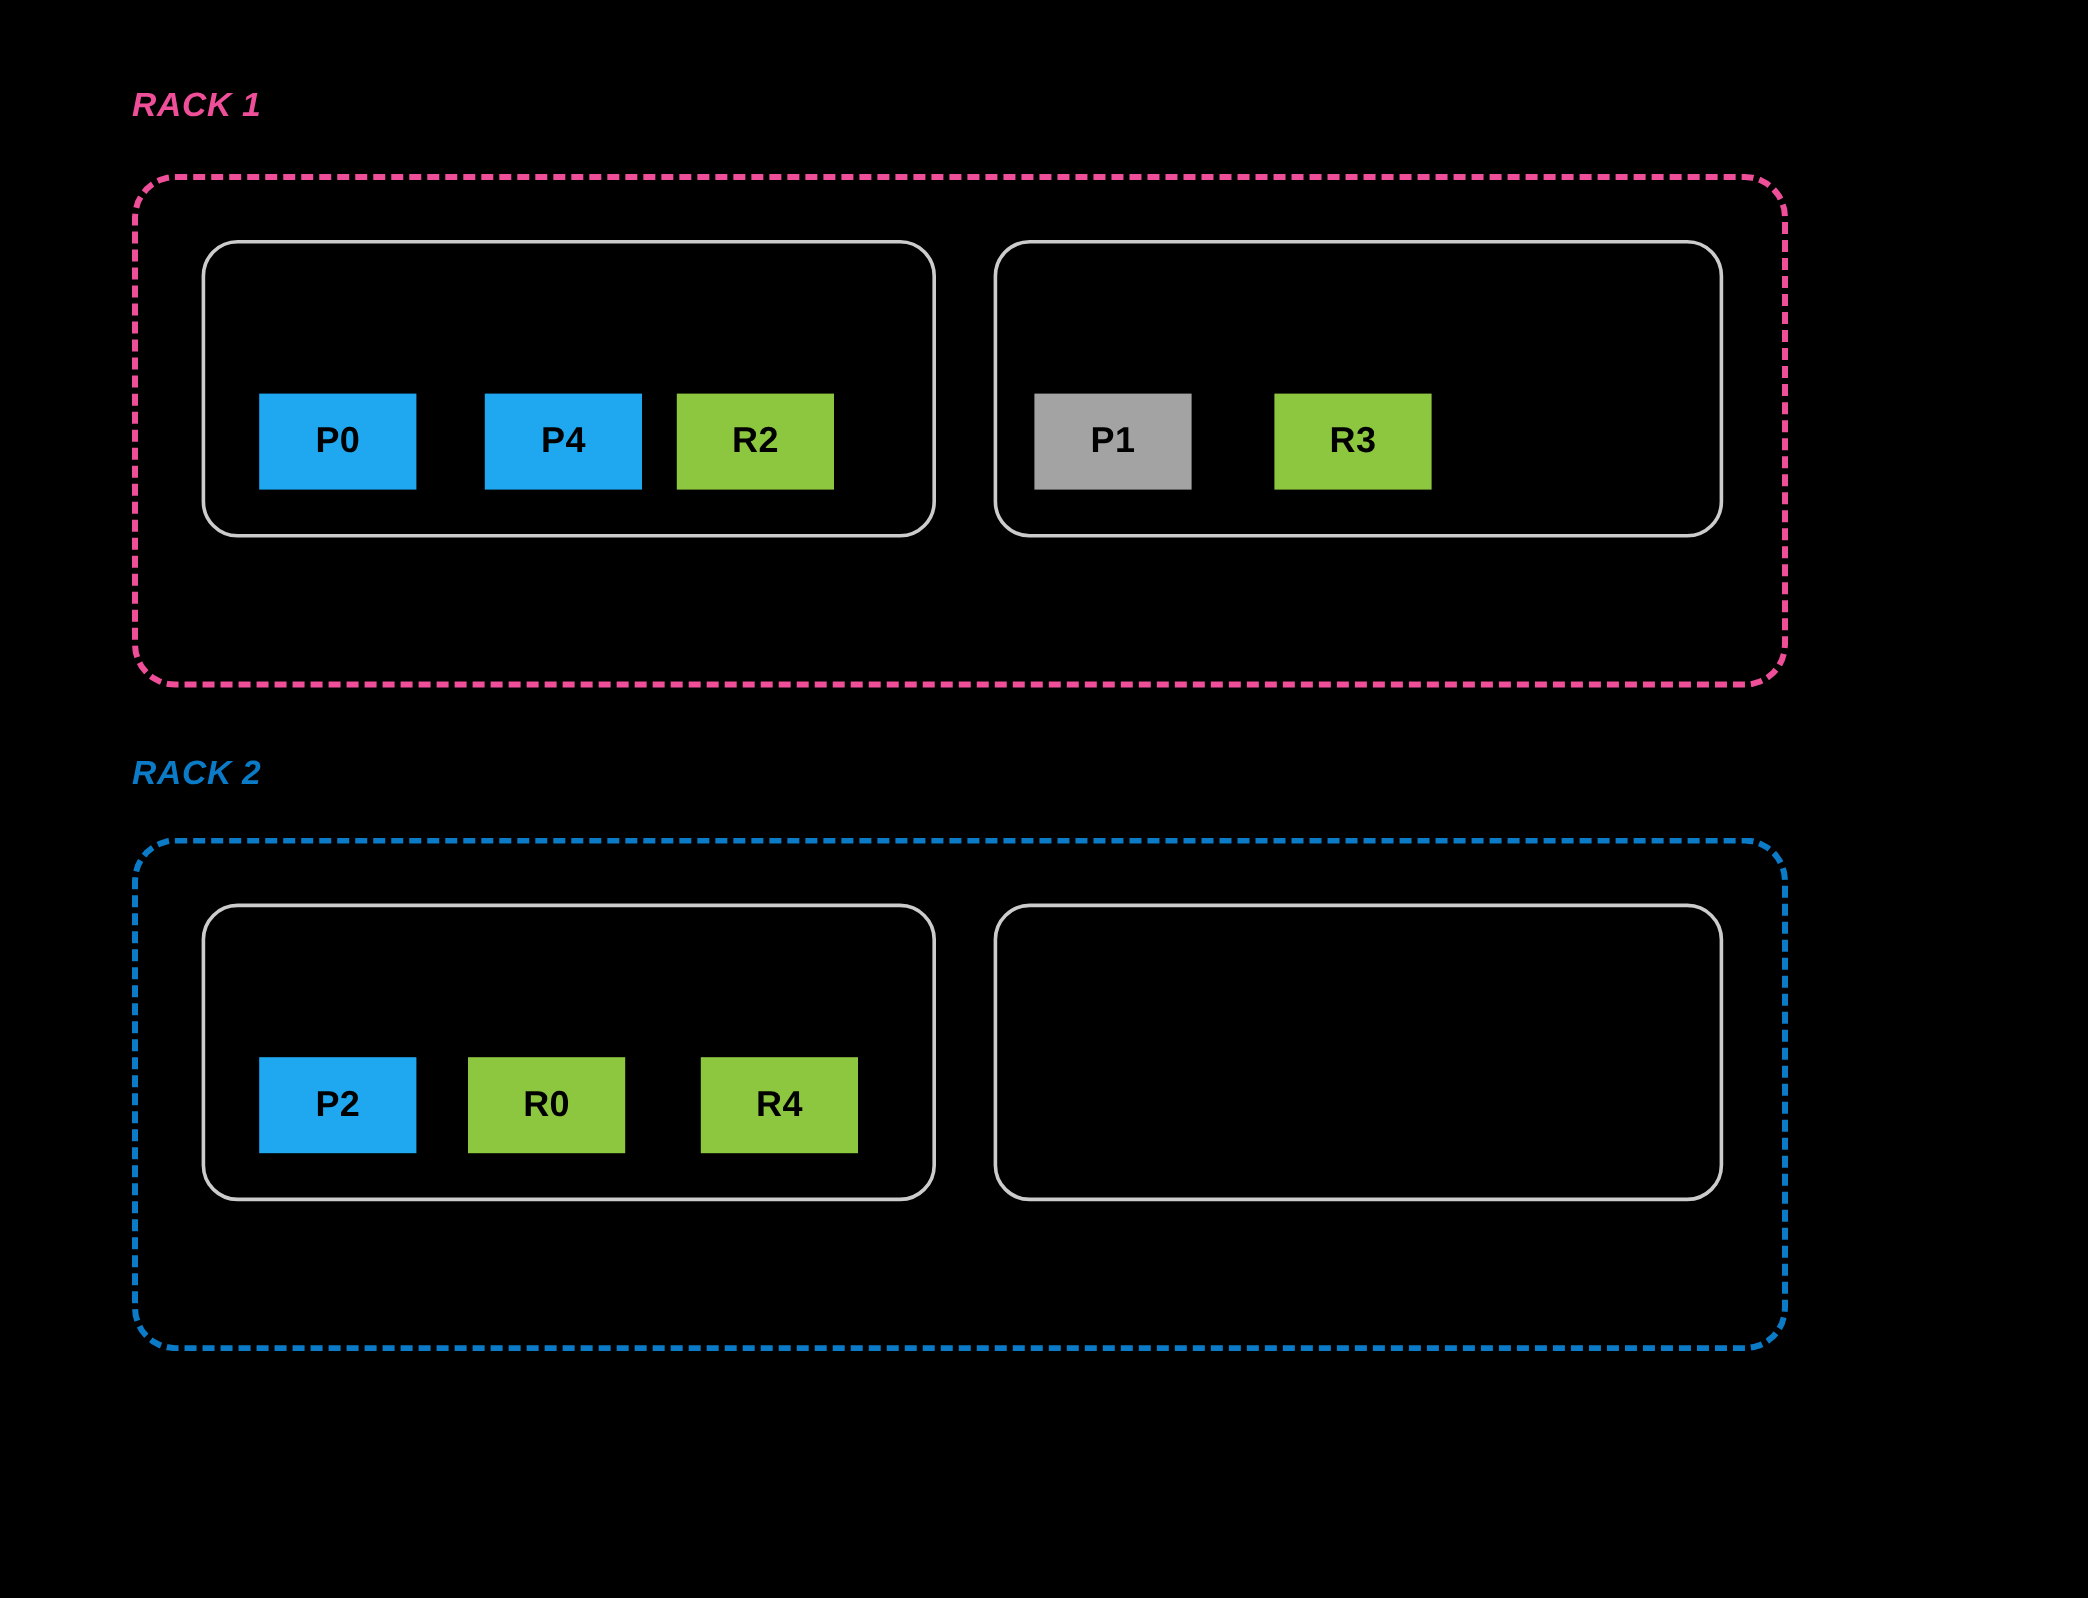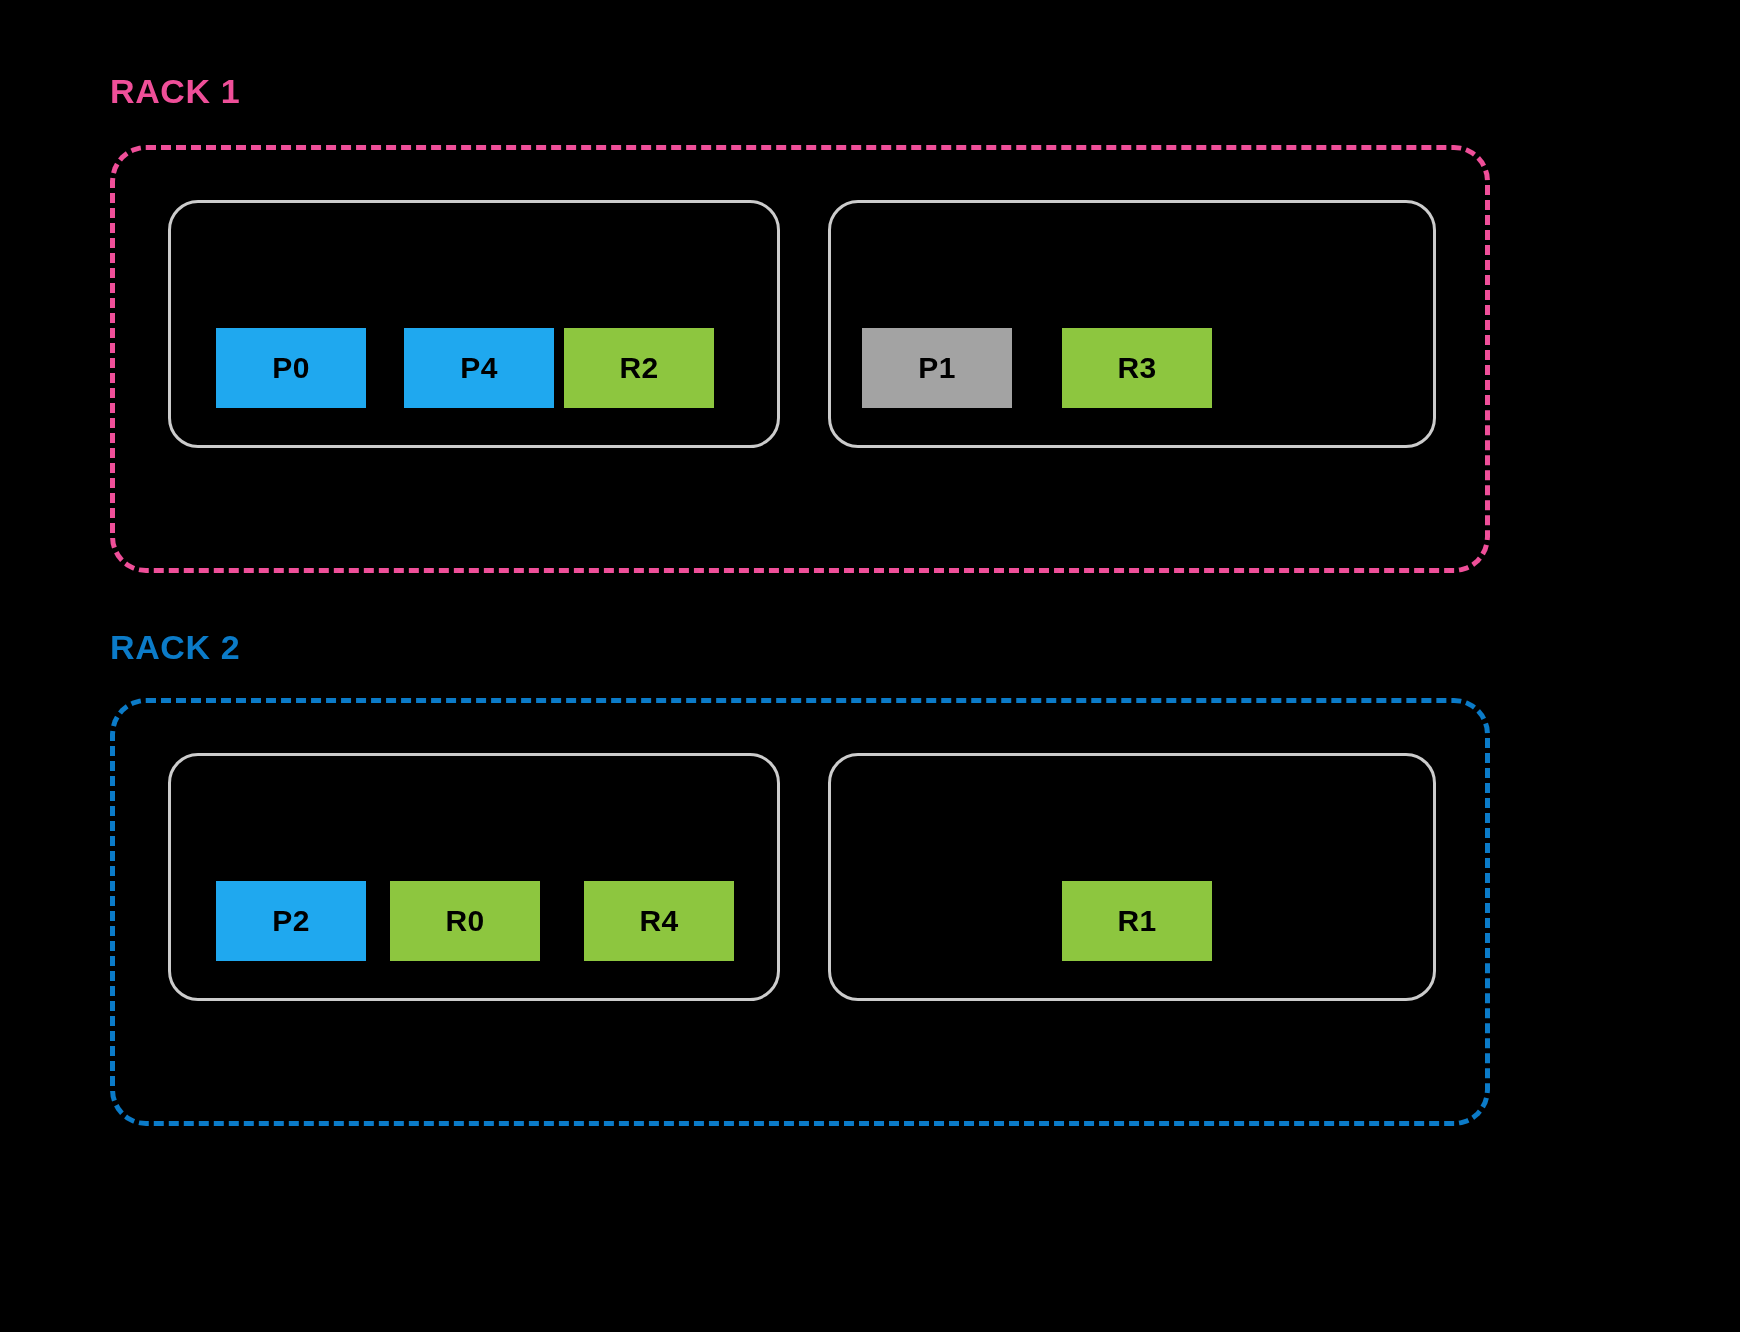--- a/index.html
+++ b/index.html
@@ -6,24 +6,25 @@
   body{
     width:1740px;height:1332px;
     font-family:"Liberation Sans","DejaVu Sans",sans-serif;
     position:relative;overflow:hidden;
   }
   .canvas{position:absolute;inset:0;}
 
   
   .rack-label{
     position:absolute;
-    font-size:34px;
+    font-size:28px;
     font-weight:bold;
     letter-spacing:0.6px;
     white-space:nowrap;
+    font-style:italic;
   }
   .rack-box{
     position:absolute;
     border-style:dashed;
     border-width:5px;
     border-radius:36px;
     box-sizing:border-box;
     background:transparent;
   }
 
@@ -32,21 +33,21 @@
     position:absolute;
     border:3px solid #ccc;
     border-radius:30px;
     box-sizing:border-box;
     background:transparent;
   }
 
   
   .chip{
     position:absolute;
-    width:150px;height:80px;
+    width:131px;height:80px;
     display:flex;align-items:center;justify-content:center;
     font-size:30px;font-weight:bold;color:#000;
     letter-spacing:0.3px;
     box-sizing:border-box;
   }
 </style>
 </head>
 <body>
 
 <div class="canvas" id="canvas">
@@ -59,14 +60,13 @@
     <div class="node-box" style="left: 828px; top: 200px; width: 608px; height: 248px; border-color: rgb(204, 204, 204);"></div>
     <div class="chip" style="left: 842px; top: 328px; background: #a3a3a3; color: rgb(0, 0, 0); margin-left: 20px;">P1</div>
     <div class="chip" style="left: 1062px; top: 328px; background: rgb(141, 198, 63); color: rgb(0, 0, 0);">R3</div>
     <div class="rack-label" style="left: 110px; top: 628px; color: rgb(11, 123, 200);">RACK 2</div>
     <div class="rack-box" style="left: 110px; top: 698px; width: 1380px; height: 428px; border-color: rgb(11, 123, 200);"></div>
     <div class="node-box" style="left: 168px; top: 753px; width: 612px; height: 248px; border-color: rgb(204, 204, 204);"></div>
     <div class="chip" style="left: 216px; top: 881px; background: rgb(31, 168, 239); color: rgb(0, 0, 0);">P2</div>
     <div class="chip" style="left: 390px; top: 881px; background: rgb(141, 198, 63); color: rgb(0, 0, 0);">R0</div>
     <div class="chip" style="left: 564px; top: 881px; background: rgb(141, 198, 63); color: rgb(0, 0, 0); margin-left: 20px;">R4</div>
     <div class="node-box" style="left: 828px; top: 753px; width: 608px; height: 248px; border-color: rgb(204, 204, 204);"></div>
-    <div class="chip" style="left: 1062px; top: 881px; background: rgb(141, 198, 63); color: rgb(0, 0, 0);">R1</div>
   </div>
 
 </body></html>

